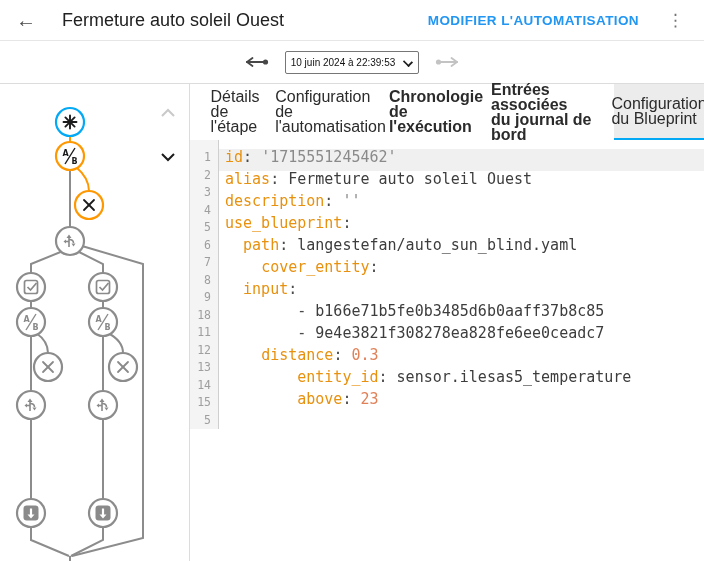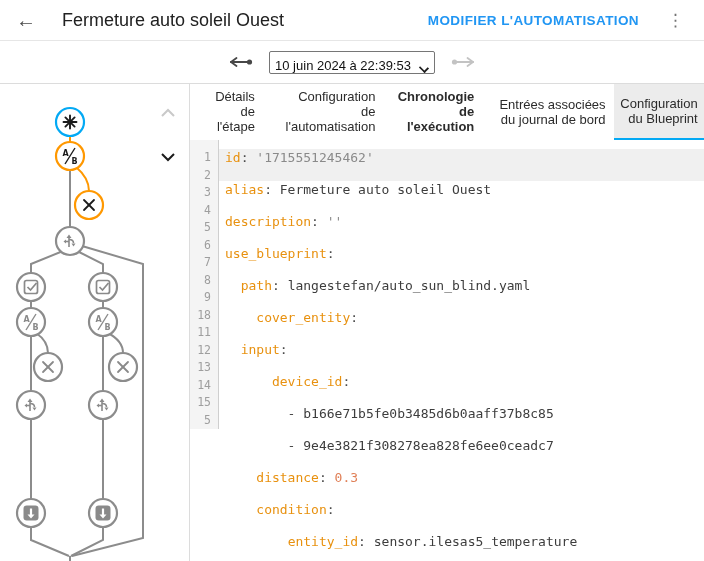--- a/index.html
+++ b/index.html
@@ -14,47 +14,47 @@
   .header{height:41px;display:flex;align-items:center;border-bottom:1px solid #e6e6e6;padding:0 14px 0 16px;}
   .back{font-size:20px;color:#484848;width:32px;cursor:pointer;line-height:1;}
   .title{font-size:18px;color:#212121;flex:0 0 auto;margin-left:14px;}
   .spacer{flex:1;}
   .edit-link{color:var(--accent);font-size:13.5px;font-weight:600;letter-spacing:.4px;cursor:pointer;margin-right:22px;}
   .kebab{color:#737373;font-size:17px;cursor:pointer;line-height:1;padding:2px 6px;}
   
   .timebar{height:43px;display:flex;align-items:center;justify-content:center;gap:15px;border-bottom:1px solid #dcdcdc;}
   .ray{display:flex;align-items:center;cursor:pointer;}
   .trace-select{height:23px;border:1px solid #767676;border-radius:2px;background:#fff;
-    display:flex;align-items:flex-end;gap:8px;padding:0 6px 0 5px;font-size:13px;color:#111;cursor:pointer;}
+    display:flex;align-items:center;gap:8px;padding:0 6px 0 5px;font-size:10px;color:#111;cursor:pointer;}
   .caret{width:9px;height:9px;position:relative;top:-2px;}
   .caret::after{content:"";position:absolute;left:1px;top:2px;width:6px;height:6px;
     border-right:2px solid #1c1c1c;border-bottom:2px solid #1c1c1c;transform:rotate(45deg) scaleY(.8);}
   
   .main{display:flex;height:477px;}
   .graph-panel{width:190px;border-right:1px solid #dcdcdc;position:relative;flex:none;}
   .graph-panel svg.graph{position:absolute;left:0;top:0;}
   .nav-chevron{position:absolute;left:157px;cursor:pointer;}
   .content{flex:1;display:flex;flex-direction:column;min-width:0;}
   
   .tab-bar{height:56px;display:flex;flex:none;}
-  .tab{display:flex;align-items:center;justify-content:center;text-align:right;
-    font-size:13px;line-height:15px;color:#2b2b2b;white-space:pre-line;cursor:pointer;padding-bottom:1px;}
+  .tab{display:flex;align-items:center;justify-content:center;text-align:left;
+    font-size:16px;line-height:15px;color:#2b2b2b;white-space:pre-line;cursor:pointer;padding-bottom:1px;}
   .tab:nth-child(1){width:90px;}
   .tab:nth-child(2){width:101px;}
   .tab:nth-child(3){width:110px;font-weight:bold;}
-  .tab:nth-child(4){width:123px;}
+  .tab:nth-child(4){width:123px;font-weight:bold;}
   .tab:nth-child(5){width:90px;}
   .tab.active{background:#ececec;border-bottom:2px solid var(--tab-underline);}
   
   .editor{flex:1;display:flex;align-items:flex-start;font-family:"DejaVu Sans Mono",monospace;overflow:hidden;}
   .gutter{width:29px;flex:none;background:#f4f4f4;border-right:1px solid #cfcfcf;padding-top:9px;}
   .gutter .ln{height:17.5px;line-height:17.5px;text-align:right;padding-right:7px;
     font-size:11.5px;color:#9e9e9e;}
   .code{flex:1;padding-top:9px;min-width:0;}
-  .cl{height:32px;line-height:17.5px;white-space:pre;font-size:13px;padding-left:6px;color:var(--code-text);}
+  .cl{height:22px;line-height:17.5px;white-space:pre;font-size:15px;padding-left:6px;color:var(--code-text);}
   .cl.active{background:#f0f0f0;}
   .tk-k{color:var(--code-key);}
   .tk-n{color:var(--code-number);}
   .tk-q{color:var(--code-quoted);}
   .tk-p{color:#4a4a4a;}
   .tk-v{color:var(--code-text);}
 </style>
 </head>
 <body>
 
@@ -295,23 +295,21 @@
           <div class="ln">5</div>
         </div>
       <div class="code" id="code">
           <div class="cl active"><span class="tk-k">id</span><span class="tk-p">: </span><span class="tk-q">'1715551245462'</span></div>
           <div class="cl"><span class="tk-k">alias</span><span class="tk-p">: </span><span class="tk-v">Fermeture auto soleil Ouest</span></div>
           <div class="cl"><span class="tk-k">description</span><span class="tk-p">: </span><span class="tk-q">''</span></div>
           <div class="cl"><span class="tk-k">use_blueprint</span><span class="tk-p">:</span></div>
           <div class="cl"><span class="tk-p">  </span><span class="tk-k">path</span><span class="tk-p">: </span><span class="tk-v">langestefan/auto_sun_blind.yaml</span></div>
           <div class="cl"><span class="tk-p">    </span><span class="tk-k">cover_entity</span><span class="tk-p">:</span></div>
           <div class="cl"><span class="tk-p">  </span><span class="tk-k">input</span><span class="tk-p">:</span></div>
-          <div class="cl"><span class="tk-p">      </span><span class="tk-k">device_id</span><span class="tk-p">:</span></div>
           <div class="cl"><span class="tk-p">        - </span><span class="tk-v">b166e71b5fe0b3485d6b0aaff37b8c85</span></div>
           <div class="cl"><span class="tk-p">        - </span><span class="tk-v">9e4e3821f308278ea828fe6ee0ceadc7</span></div>
           <div class="cl"><span class="tk-p">    </span><span class="tk-k">distance</span><span class="tk-p">: </span><span class="tk-n">0.3</span></div>
-          <div class="cl"><span class="tk-p">    </span><span class="tk-k">condition</span><span class="tk-p">:</span></div>
           <div class="cl"><span class="tk-p">        </span><span class="tk-k">entity_id</span><span class="tk-p">: </span><span class="tk-v">sensor.ilesas5_temperature</span></div>
           <div class="cl"><span class="tk-p">        </span><span class="tk-k">above</span><span class="tk-p">: </span><span class="tk-n">23</span></div>
         </div>
     </div>
   </div>
 </div>
 
 </body></html>

